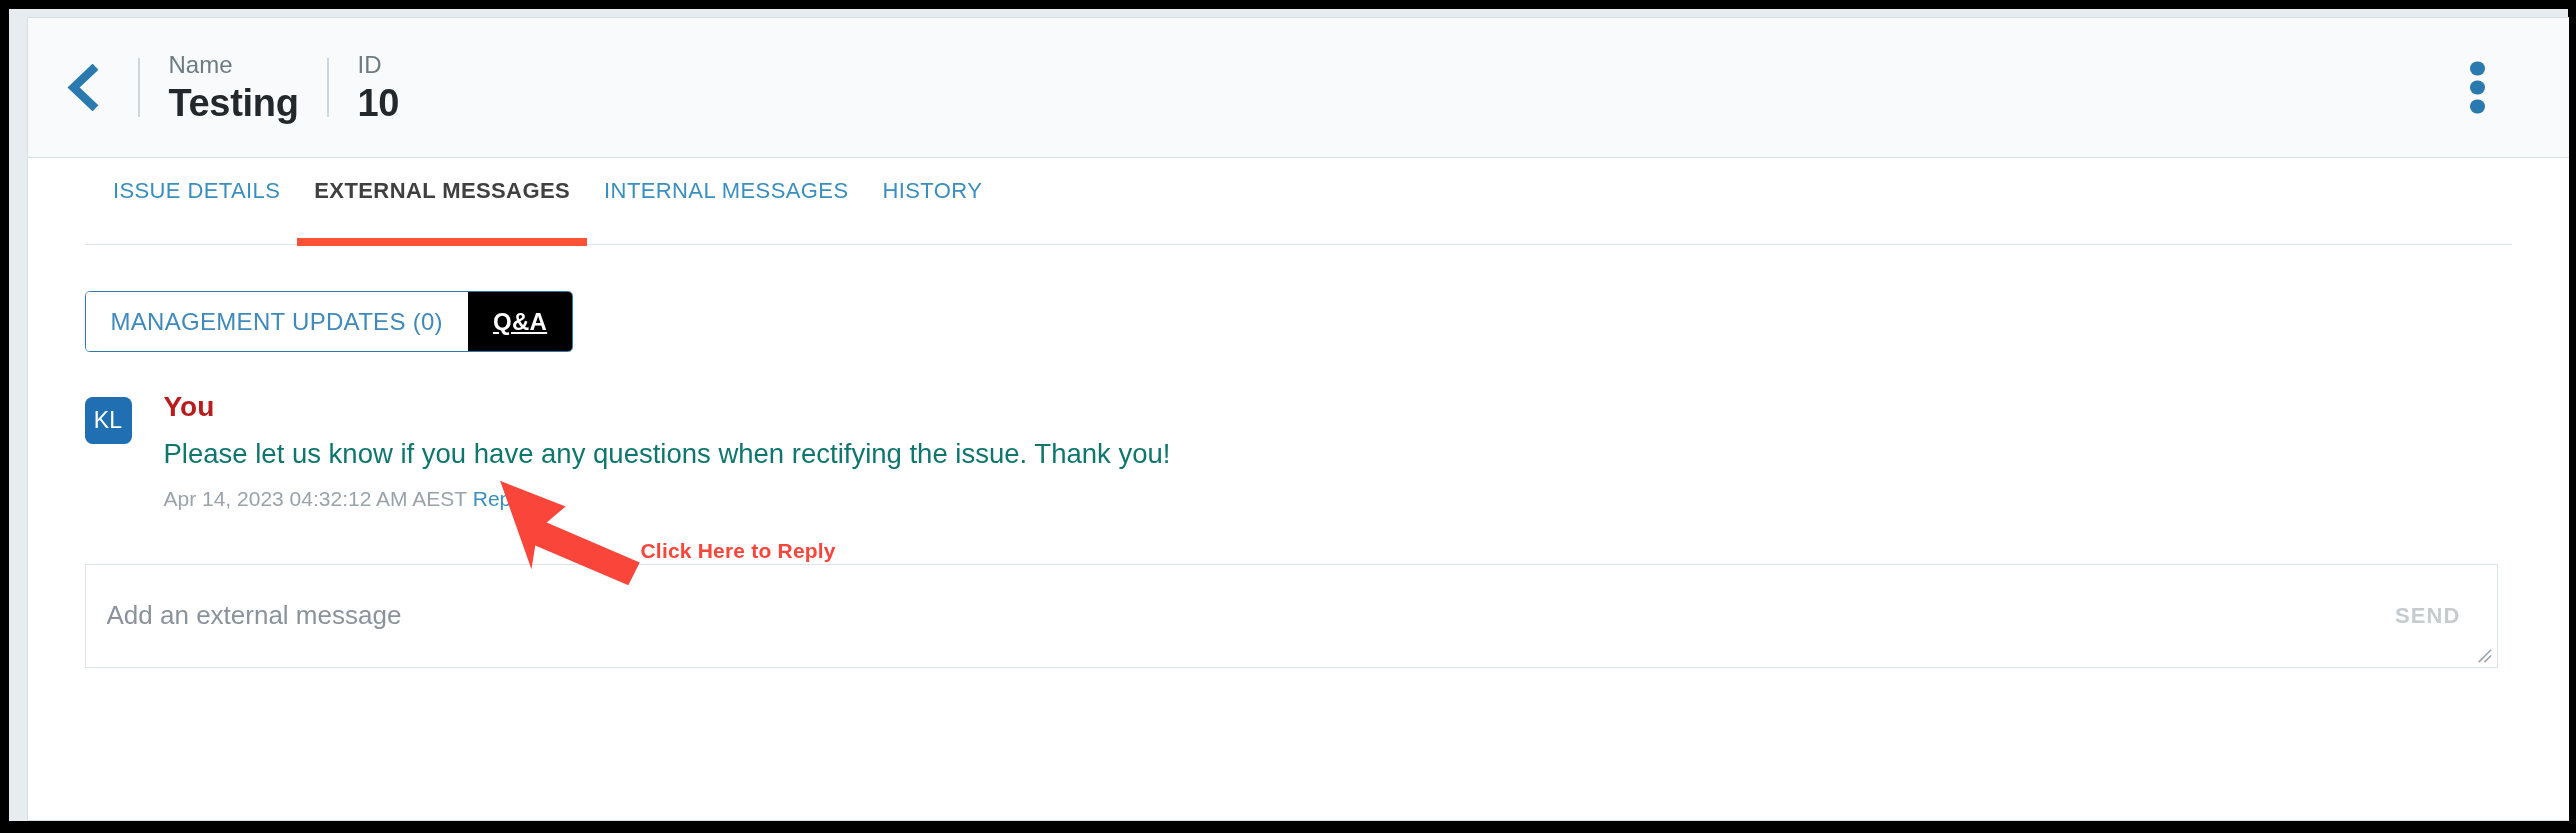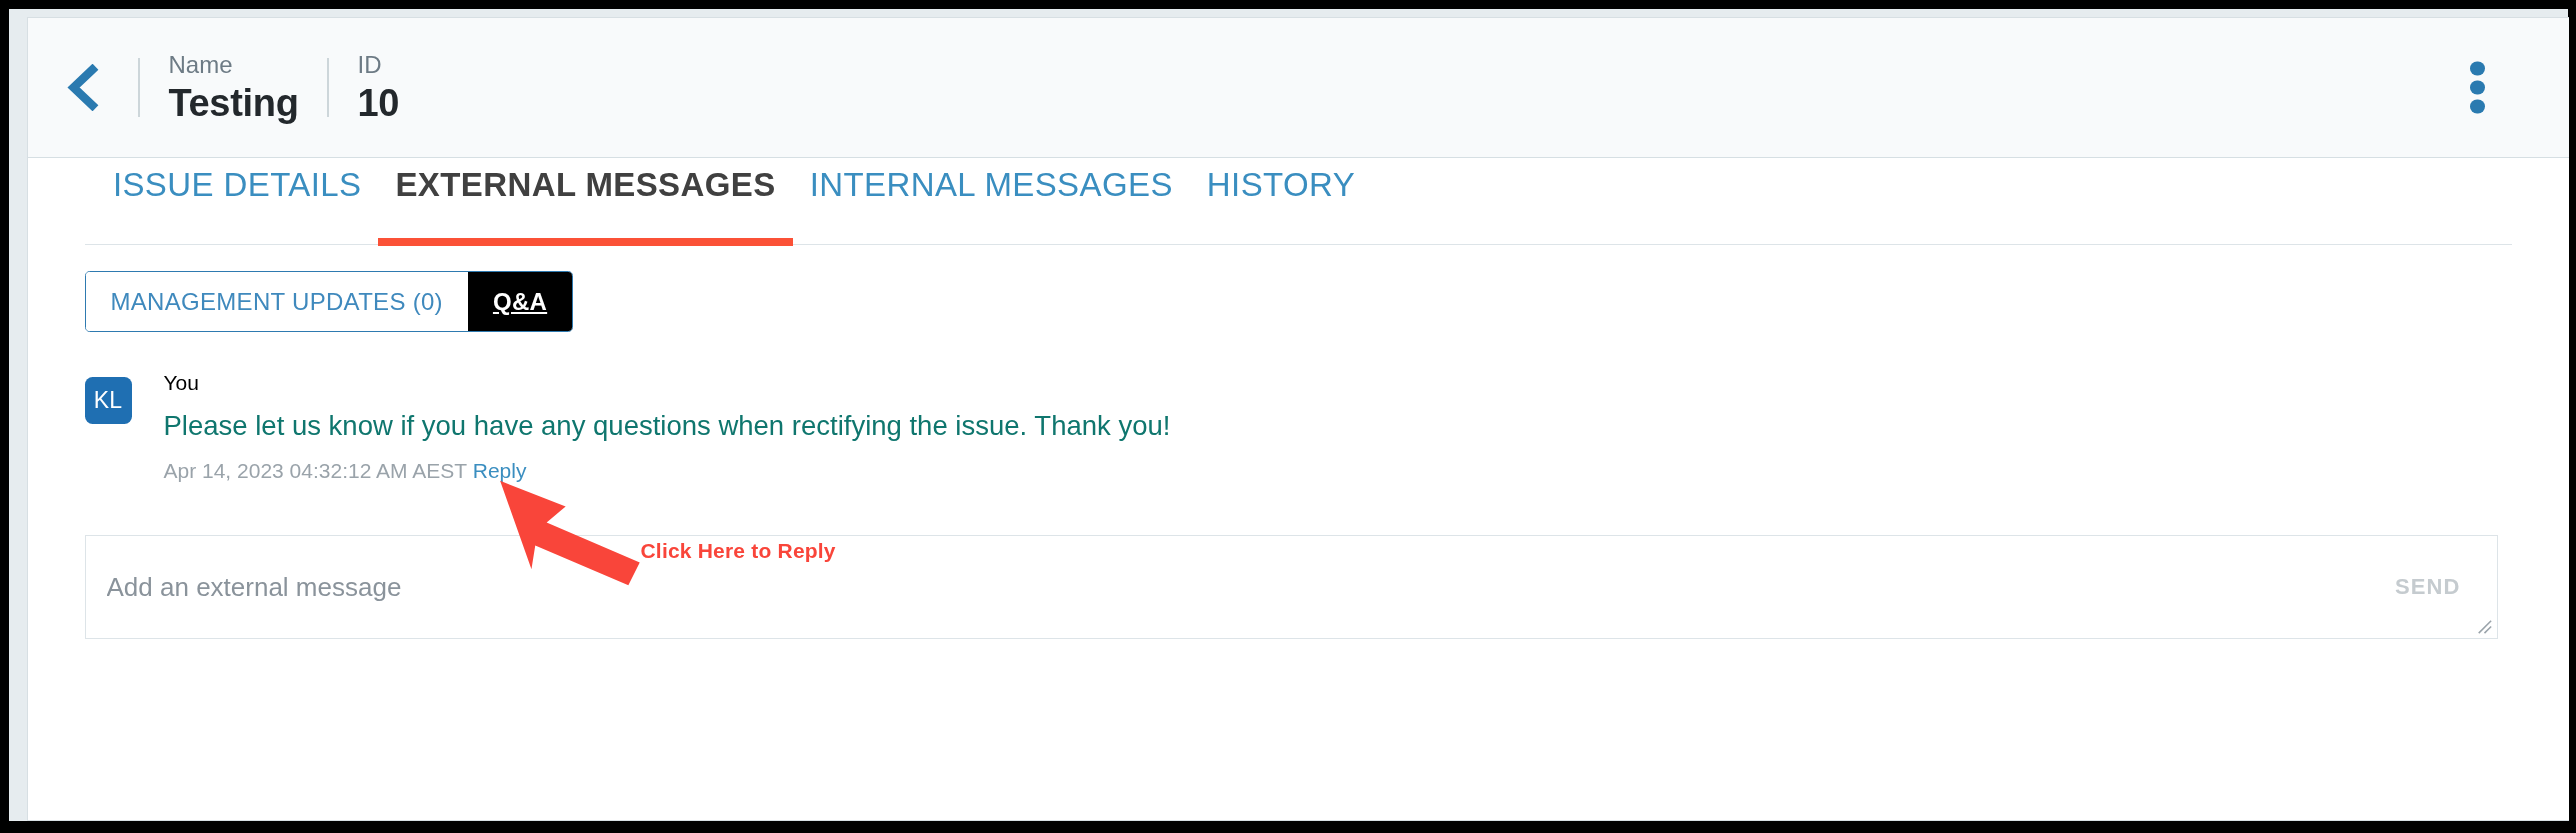--- a/index.html
+++ b/index.html
@@ -99,21 +99,21 @@
   #tabs {
     position: relative;
     display: flex;
     align-items: flex-end;
     height: 87px;
     border-bottom: 1.9px solid #dde4e8;
     padding-top: 9.5px;
   }
   .tab {
     position: relative;
-    font-size: 33px;
+    font-size: 22px;
     letter-spacing: 0.4px;
     color: #3a8ec0;
     padding: 0 17px 40px 17px;
     cursor: pointer;
     white-space: nowrap;
     font-weight: 400;
   }
   .tab:first-child { margin-left: 11.4px; }
   .tab.active { color: #404040; font-weight: 700; }
   .tab.active::after {
@@ -124,21 +124,21 @@
     height: 7.6px;
     background: #fb5137;
   }
 
   
   #content { padding: 0 57px; }
 
   
   #segmented {
     display: inline-flex;
-    margin-top: 26px;
+    margin-top: 46px;
     border: 1.9px solid #2e7ab0;
     border-radius: 4.7px;
     overflow: hidden;
     height: 61px;
   }
   .seg-btn {
     display: flex; align-items: center; justify-content: center;
     padding: 0 25px;
     font-size: 24px;
     letter-spacing: 0.3px;
@@ -163,23 +163,23 @@
     background: #1f6fb2;
     color: #ffffff;
     font-size: 23px;
     display: flex; align-items: center; justify-content: center;
     flex: none;
     margin-top: 7px;
     letter-spacing: 0.3px;
   }
   .msg-body { margin-left: 32px; min-width: 0; }
   .msg-author {
-    font-size: 21px;
-    font-weight: 400;
-    color: #000000;
+    font-size: 28px;
+    font-weight: 700;
+    color: #b91c1c;
     line-height: 1.2;
   }
   .msg-text {
     font-size: 27.5px;
     color: #0f766e;
     line-height: 1.35;
     margin-top: 11.4px;
     font-weight: 400;
   }
   .msg-meta {

